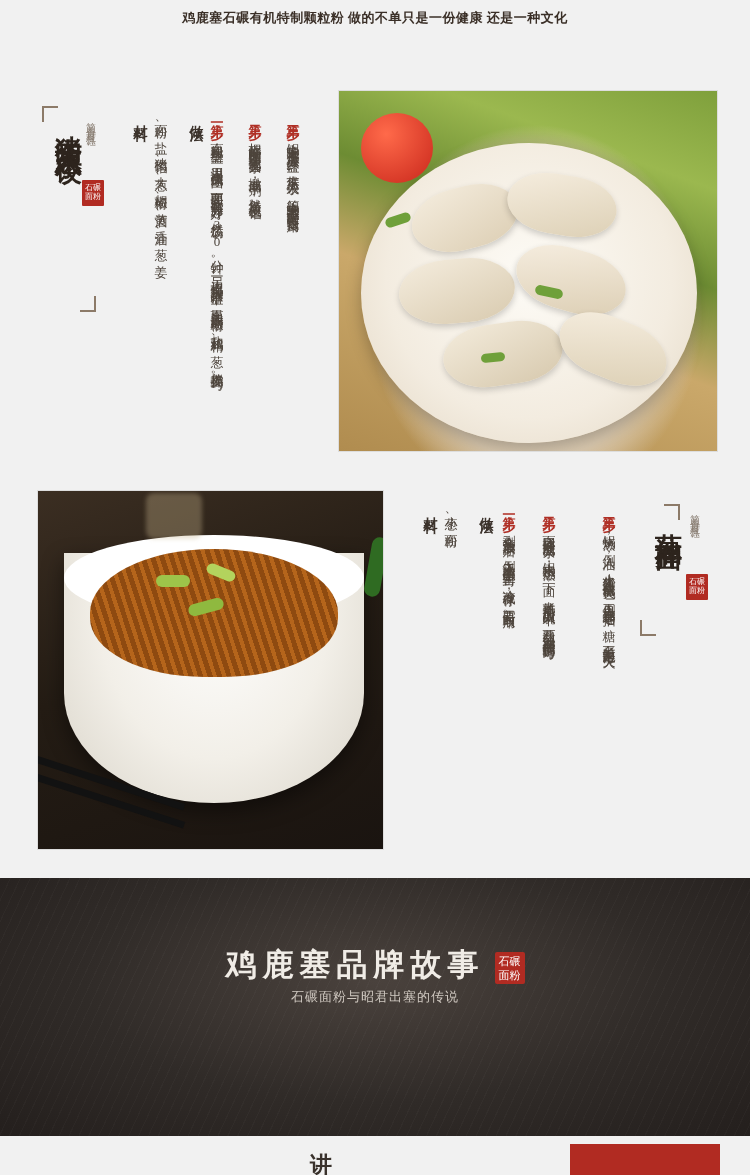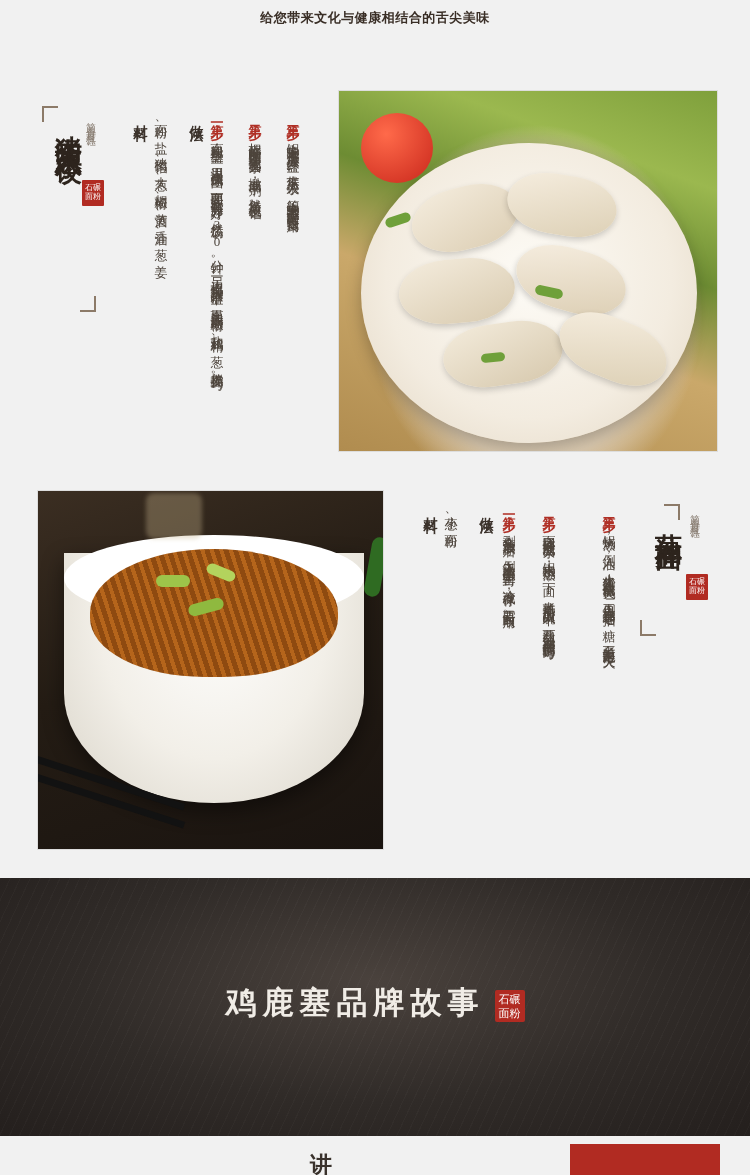--- a/index.html
+++ b/index.html
@@ -108,21 +108,21 @@
     overflow: hidden;
   }
   .story::before {
     content: "";
     position: absolute; left: 0; top: 0; right: 0; bottom: 0;
     background:
       repeating-linear-gradient(115deg, rgba(255,255,255,0.022) 0px, rgba(255,255,255,0.022) 1px, rgba(0,0,0,0) 1px, rgba(0,0,0,0) 9px);
   }
   .story-inner { position: relative; text-align: center; }
   .story-title {
-    margin-top: 104px;
+    margin-top: 66px;
     font-size: 31px;
     color: #f0ece6;
     letter-spacing: 6px;
     font-weight: bold;
     display: inline-block;
     position: relative;
   }
   .story-seal {
     display: inline-block;
     vertical-align: middle;
@@ -160,21 +160,21 @@
     position: absolute; left: 570px; top: 8px;
     width: 150px; height: 31px; background: #b12b22;
   }
 </style>
 </head>
 <body>
 
 <div class="page">
 
   <div class="header">
-    <div class="line">给您带来文化与健康相结合的舌尖美味</div>
+    <div class="line">鸡鹿塞石碾有机特制颗粒粉 做的不单只是一份健康 还是一种文化</div>
   </div>
 
   <div class="block">
 
     <div class="photo" id="photo-dumplings" style="background:
            radial-gradient(ellipse at 52% 62%, #efe6d8 0%, #e7dbc9 28%, #d9c8ae 46%, transparent 60%),
            linear-gradient(200deg, #7fa03c 0%, #9bb84f 20%, #6d8c33 40%, #caa86a 60%, #b08c4f 100%);">
 
       <div style="position:absolute;left:22px;top:52px;width:336px;height:300px;border-radius:50%;background:radial-gradient(ellipse at 50% 45%, #fdfbf6 0%, #f3ece0 60%, #e2d6c2 100%);box-shadow:0 6px 16px rgba(0,0,0,.25);"></div>
 
@@ -267,20 +267,21 @@
     <div class="vtext step-v" style="left:600px; top:478px; height:320px;">
       <span class="sn">第三步：</span><span>锅烧热，倒入油，小火将葱段煎成焦黄色，再倒入生抽和老抽，糖，煮至起泡即可关火。</span>
     </div>
   </div>
 
   <div class="story">
     <div class="story-inner">
       <div class="story-title">
         <span>鸡鹿塞品牌故事</span><span class="story-seal"><span>石碾</span><span>面粉</span></span>
       </div>
+      <div class="story-line">石碾面粉与昭君出塞的传说</div>
     </div>
   </div>
 
   <div class="bottom">
     <div class="bottom-left">讲</div>
     <div class="bottom-right"></div>
   </div>
 
 </div>
 

